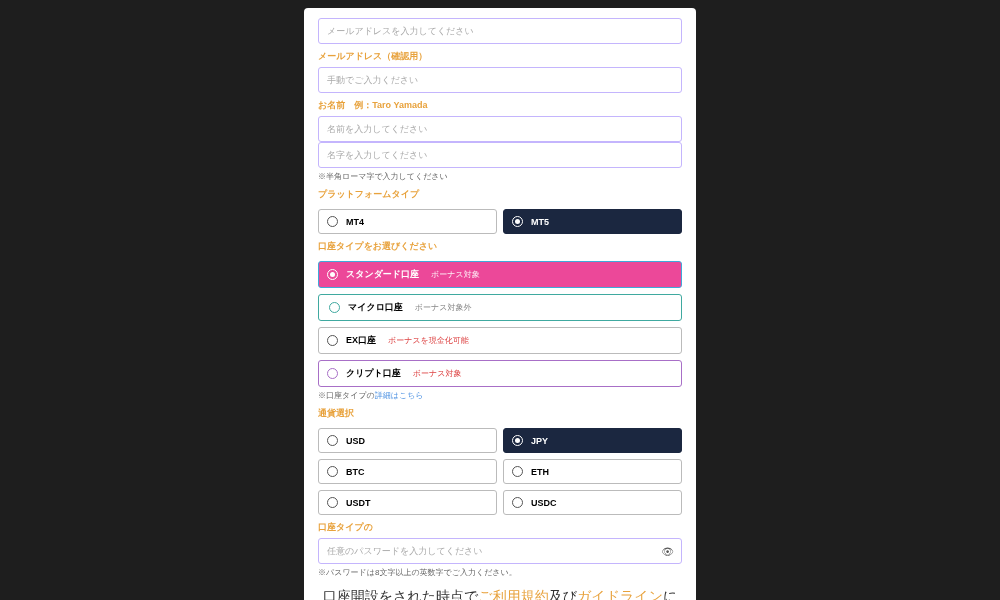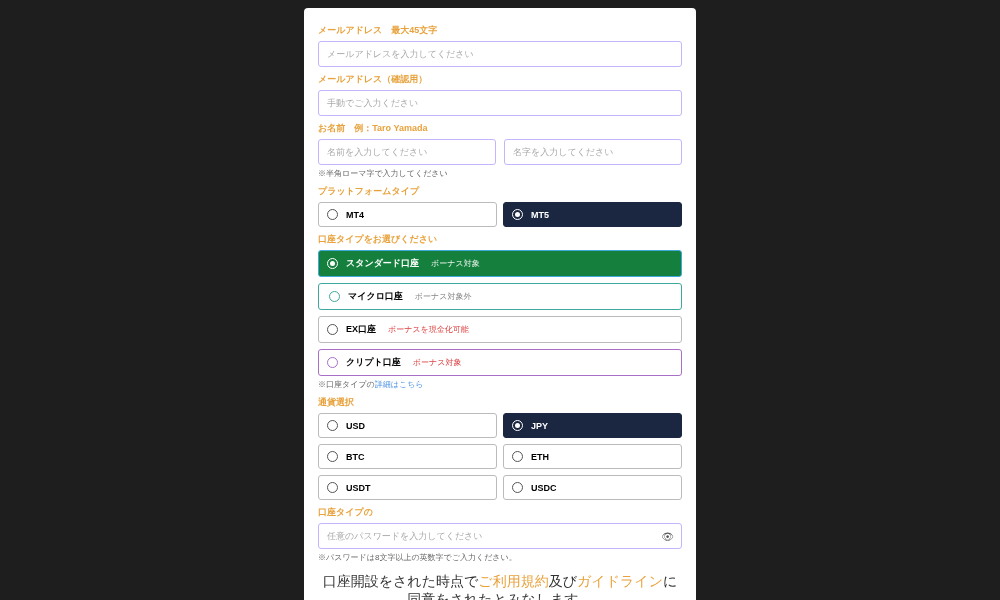--- a/index.html
+++ b/index.html
@@ -27,33 +27,34 @@
   width: 100%;
   border: 1px solid #c4b5fd;
   border-radius: 3px;
   padding: 7px 8px;
   font-size: 9px;
   color: #333;
 }
 .input::placeholder { color: #aaa; }
 .row2 {
   display: flex;
-  gap: 8px;
+  flex-direction: column;
 }
 .row2 > * { flex: 1; }
 .hint {
   font-size: 8px;
   color: #666;
   margin-top: 3px;
 }
 .hint a { color: #4a90e2; text-decoration: none; }
 .radio-grid {
   display: flex;
   gap: 6px;
   flex-wrap: wrap;
+  margin-top: 8px;
 }
 .radio-grid.grid2 > .radio-opt { flex: 0 0 calc(50% - 3px); }
 .radio-opt {
   display: flex;
   align-items: center;
   gap: 8px;
   border: 1px solid #bbb;
   border-radius: 3px;
   padding: 6px 8px;
   cursor: pointer;
@@ -68,21 +69,21 @@
   border-radius: 50%;
   display: inline-flex; align-items: center; justify-content: center;
 }
 .radio-opt .dot {
   width: 5px; height: 5px; border-radius: 50%; background: #fff;
   display: none;
 }
 .radio-opt.selected .dot { display: block; }
 .radio-opt.dark.selected { background: #1b2740; color: #fff; border-color: #1b2740; }
 .radio-opt.dark.selected .circ { border-color: #fff; }
-.radio-opt.blue { background: #15803d; color: #fff; border-color: #3fa9d9; }
+.radio-opt.blue { background: #ec4899; color: #fff; border-color: #3fa9d9; }
 .radio-opt.blue .circ { border-color: #fff; }
 .radio-opt.teal-b { border-color: #3fa9a0; padding-left: 10px; }
 .radio-opt.teal-b .circ { border-color: #3fa9a0; }
 .radio-opt.purple-b { border-color: #a86fc7; }
 .radio-opt.purple-b .circ { border-color: #a86fc7; }
 .sub-tag {
   font-size: 8px;
   font-weight: 400;
   margin-left: 4px;
 }
@@ -101,21 +102,20 @@
   text-align: center;
   margin-top: 10px;
 }
 .consent a { color: #e8a23c; text-decoration: none; }
 </style>
 </head>
 <body>
 
 <div class="form-container">
 
-  <div class="label">メールアドレス　最大45文字</div>
   <input class="input" placeholder="メールアドレスを入力してください" style="">
 
   <div class="label">メールアドレス（確認用）</div>
   <input class="input" placeholder="手動でご入力ください" style="">
 
   <div class="label">お名前　例：Taro Yamada</div>
   <div class="row2">
     <input class="input" placeholder="名前を入力してください" style="">
     <input class="input" placeholder="名字を入力してください" style="">
   </div>

